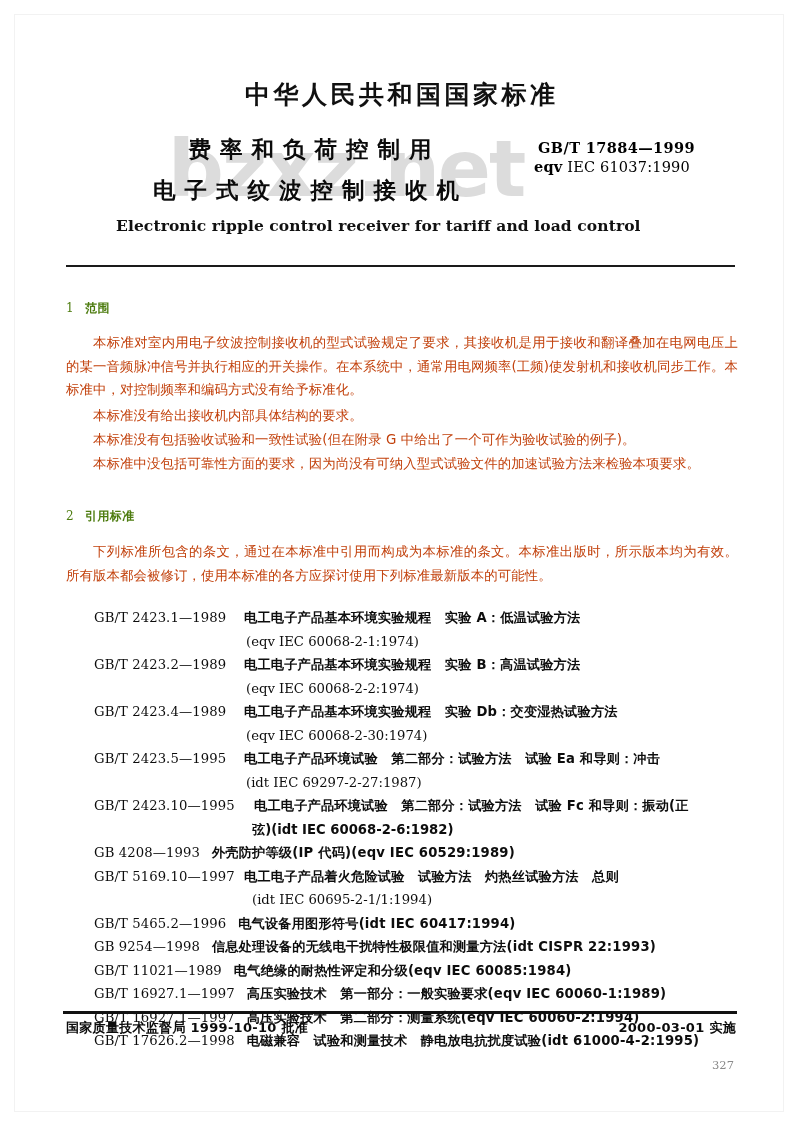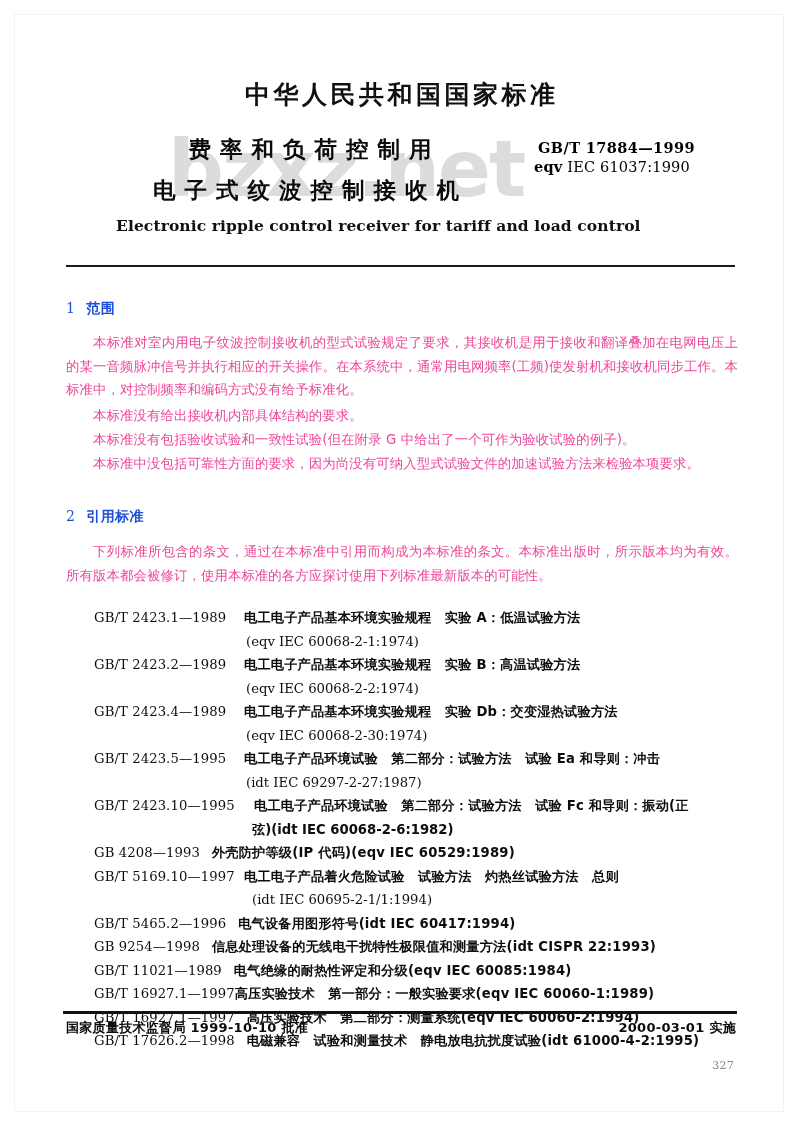--- a/index.html
+++ b/index.html
@@ -128,38 +128,38 @@
     left: 66px;
     top: 265px;
     width: 669px;
     height: 2px;
     background: #1a1a1a;
   }
 
   
   .sec-head {
     position: absolute;
-    font-size: 14px;
-    font-weight: bold;
-    color: #1d4ed8;
+    font-size: 12px;
+    font-weight: bold;
+    color: #4d7c0f;
     letter-spacing: 0.4px;
   }
   .sec-head .sec-no {
     font-family: "DejaVu Serif", "Liberation Serif", serif;
     font-weight: normal;
     margin-right: 11px;
   }
 
   .para {
     position: absolute;
     left: 66px;
     width: 672px;
     font-size: 13.4px;
     line-height: 23.6px;
-    color: #ec4899;
+    color: #c2410c;
     text-align: justify;
     letter-spacing: 0.1px;
   }
   .para.indent { text-indent: 27px; }
 
   
   .ref-list {
     position: absolute;
     left: 66px;
     top: 606px;
@@ -291,21 +291,21 @@
 
       <span class="ref-row"><span class="code wide">GB/T 5169.10—1997</span><span class="desc">电工电子产品着火危险试验　试验方法　灼热丝试验方法　总则</span></span>
       <span class="ref-cont deep">(idt IEC 60695-2-1/1:1994)</span>
 
       <span class="ref-row"><span class="code">GB/T 5465.2—1996</span><span class="desc" style="margin-left:12px">电气设备用图形符号(idt IEC 60417:1994)</span></span>
 
       <span class="ref-row"><span class="code">GB 9254—1998</span><span class="desc" style="margin-left:12px">信息处理设备的无线电干扰特性极限值和测量方法(idt CISPR 22:1993)</span></span>
 
       <span class="ref-row"><span class="code">GB/T 11021—1989</span><span class="desc" style="margin-left:12px">电气绝缘的耐热性评定和分级(eqv IEC 60085:1984)</span></span>
 
-      <span class="ref-row"><span class="code">GB/T 16927.1—1997</span><span class="desc" style="">高压实验技术　第一部分：一般实验要求(eqv IEC 60060-1:1989)</span></span>
+      <span class="ref-row"><span class="code">GB/T 16927.1—1997</span><span class="desc" style="margin-left:12px">高压实验技术　第一部分：一般实验要求(eqv IEC 60060-1:1989)</span></span>
 
       <span class="ref-row"><span class="code">GB/T 16927.1—1997</span><span class="desc" style="margin-left:12px">高压实验技术　第二部分：测量系统(eqv IEC 60060-2:1994)</span></span>
 
       <span class="ref-row"><span class="code">GB/T 17626.2—1998</span><span class="desc" style="margin-left:12px">电磁兼容　试验和测量技术　静电放电抗扰度试验(idt 61000-4-2:1995)</span></span>
 
     </div>
 
     <div class="rule-bottom"></div>
 
     <div class="footer">

